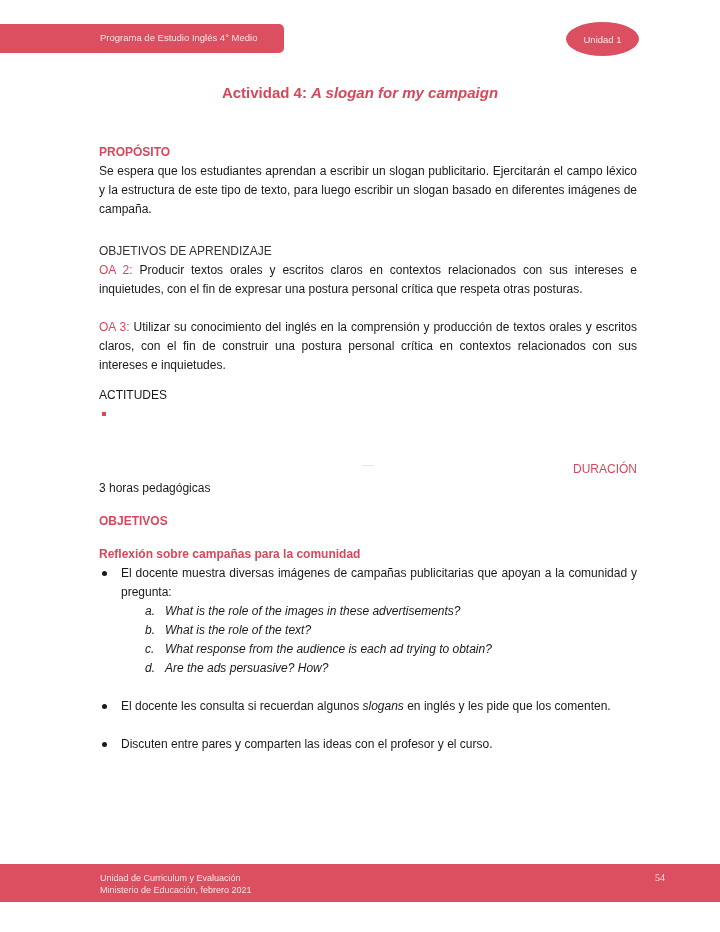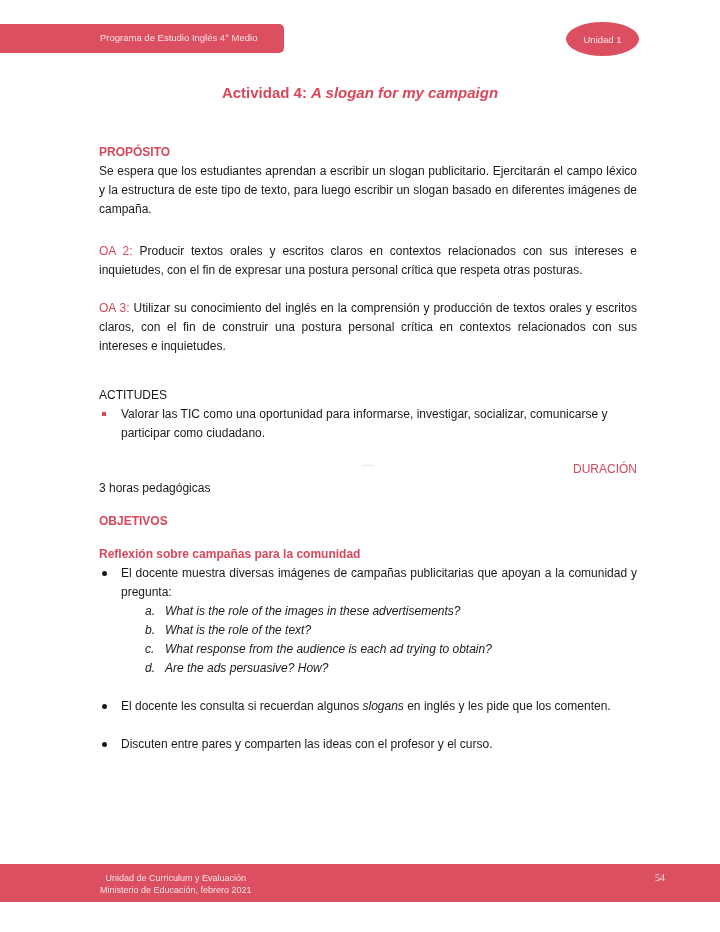--- a/index.html
+++ b/index.html
@@ -36,54 +36,54 @@
   .bullet .sq {
     position: absolute; left: 3px; top: 7px; width: 4px; height: 4px; background: #d8475b;
   }
   .sub { padding-left: 22px; }
   .sub-item { font-style: italic; display: flex; }
   .sub-item .ltr { width: 20px; }
   .artifact { position: absolute; left: 362px; top: 465px; width: 12px; height: 1px; background: #e6e6e6; }
   .ftr-band {
     position: absolute; left: 0; top: 864px; width: 720px; height: 38px; background: #dc4f61;
   }
-  .ftr-left { position: absolute; left: 100px; top: 8px; font-size: 9px; line-height: 12px; color: #fbe3e6; text-align: center; }
+  .ftr-left { position: absolute; left: 100px; top: 8px; font-size: 9px; line-height: 12px; color: #fbe3e6; }
   .ftr-page { position: absolute; left: 655px; top: 8px; font-size: 10px; color: #fbe3e6; font-family: Liberation Serif, serif; }
 </style>
 </head>
 <body>
 
 <div class="hdr-band">
   <span>Programa de Estudio Inglés 4° Medio</span>
 </div>
 <div class="unit-pill">
   <span>Unidad 1</span>
 </div>
 
 <div class="title"><span>Actividad 4: </span><em>A slogan for my campaign</em></div>
 
 <div class="content" style="top:143px;">
   <div class="sec-red">PROPÓSITO</div>
   <div class="justify">Se espera que los estudiantes aprendan a escribir un slogan publicitario. Ejercitarán el campo léxico y la estructura de este tipo de texto, para luego escribir un slogan basado en diferentes imágenes de campaña.</div>
 </div>
 
 <div class="content" style="top:242px;">
+  <div style="color:#333;">OBJETIVOS DE APRENDIZAJE</div>
   <div class="justify">
     <span class="sec-red-light">OA 2:</span><span> Producir textos orales y escritos claros en contextos relacionados con sus intereses e inquietudes, con el fin de expresar una postura personal crítica que respeta otras posturas.</span>
   </div>
   <div class="justify" style="margin-top:19px;">
     <span class="sec-red-light">OA 3:</span><span> Utilizar su conocimiento del inglés en la comprensión y producción de textos orales y escritos claros, con el fin de construir una postura personal crítica en contextos relacionados con sus intereses e inquietudes.</span>
   </div>
 </div>
 
 <div class="content" style="top:386px;">
   <div>ACTITUDES</div>
   <div class="bullet">
     <span class="sq"></span>
-    <span>Valorar las TIC como una oportunidad para informarse, investigar, socializar, comunicarse y participar como ciudadano.</span>
   </div>
 </div>
 
 <div class="artifact"></div>
 
 <div class="content" style="top:460px;">
   <div class="sec-red-light">DURACIÓN</div>
   <div>3 horas pedagógicas</div>
 </div>
 

